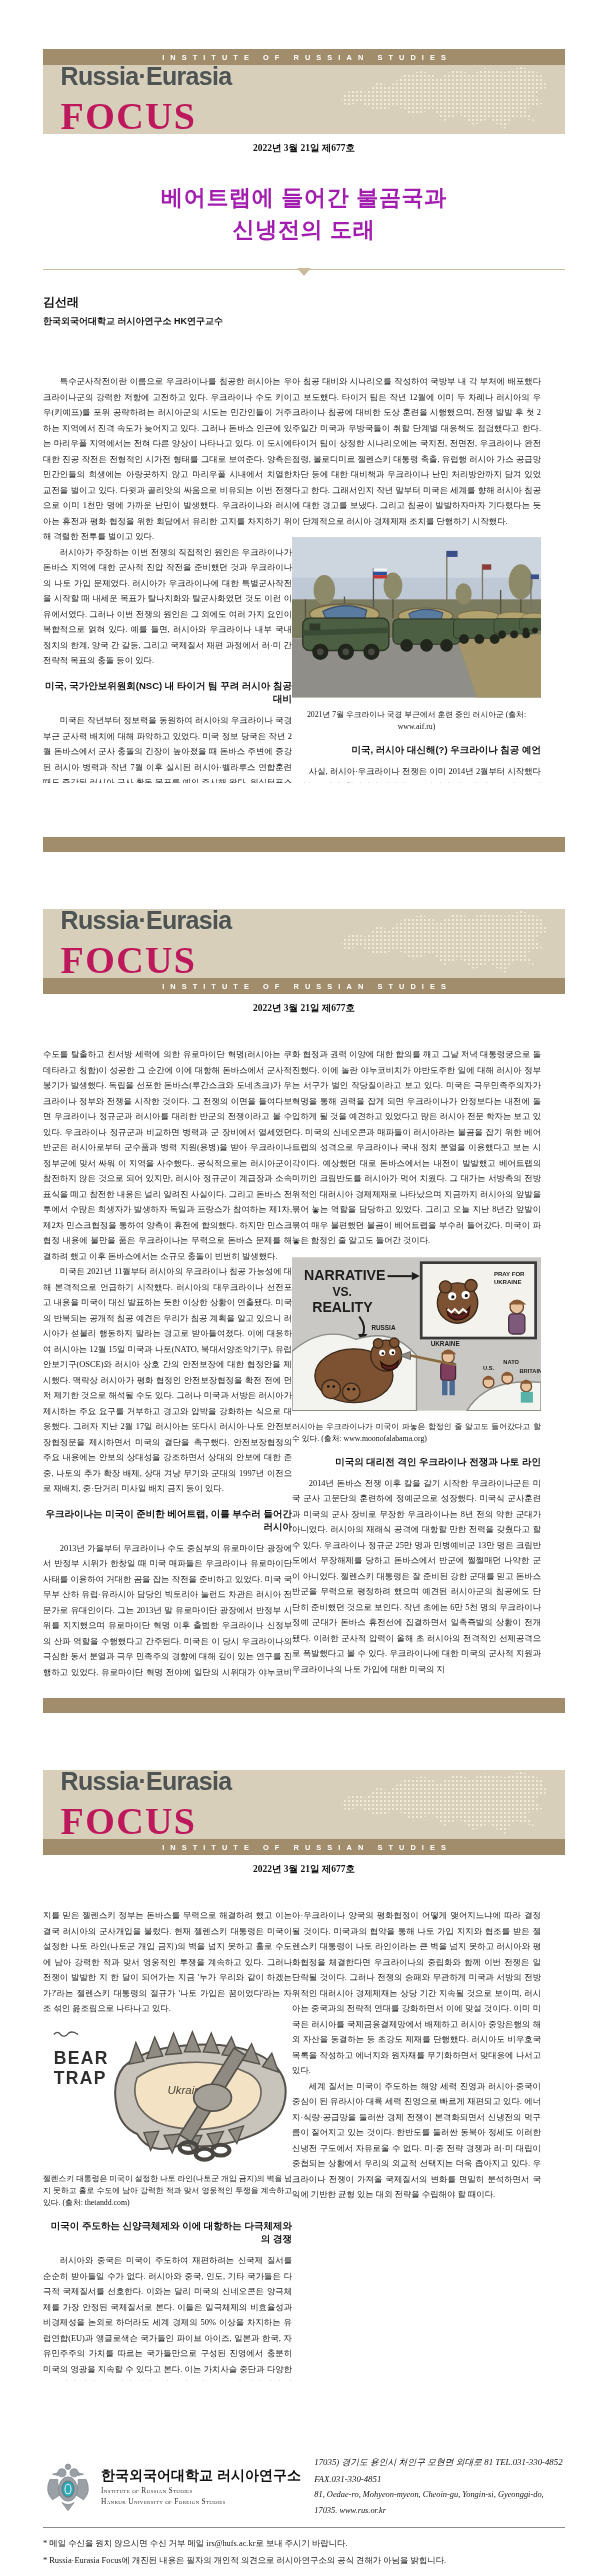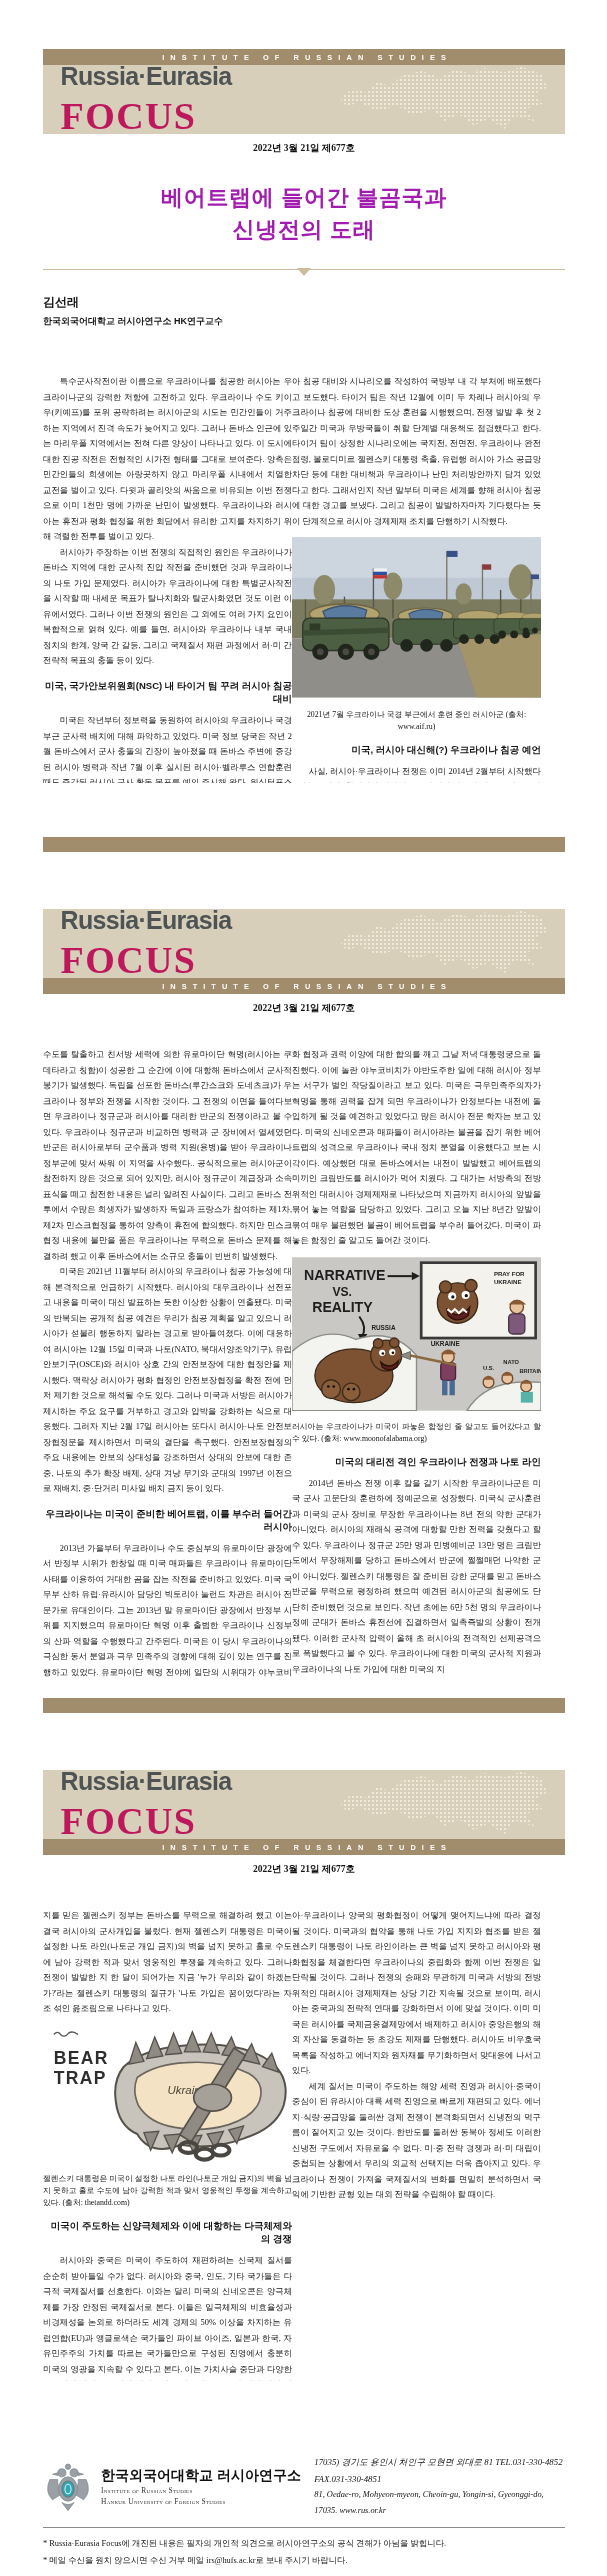--- a/index.html
+++ b/index.html
@@ -367,18 +367,18 @@
         <div class="org-en">Institute of Russian Studies</div>
         <div class="org-en">Hankuk University of Foreign Studies</div>
       </div>
       <div class="addrblock">
         <div class="addr1">17035) 경기도 용인시 처인구 모현면 외대로 81   TEL.031-330-4852   FAX.031-330-4851</div>
         <div class="addr2">81, Oedae-ro, Mohyeon-myeon, Cheoin-gu, Yongin-si, Gyeonggi-do, 17035.  www.rus.or.kr</div>
       </div>
     </div>
     <div class="fdivider"></div>
     <div class="notes">
+      <div>* 메일 수신을 원치 않으시면 수신 거부 메일 irs@hufs.ac.kr로 보내 주시기 바랍니다.</div>
       <div>* Russia·Eurasia Focus에 개진된 내용은 필자의 개인적 의견으로 러시아연구소의 공식 견해가 아님을 밝힙니다.</div>
-      <div>* 메일 수신을 원치 않으시면 수신 거부 메일 irs@hufs.ac.kr로 보내 주시기 바랍니다.</div>
     </div>
   </div>
 </section>
 
 
 </body></html>

